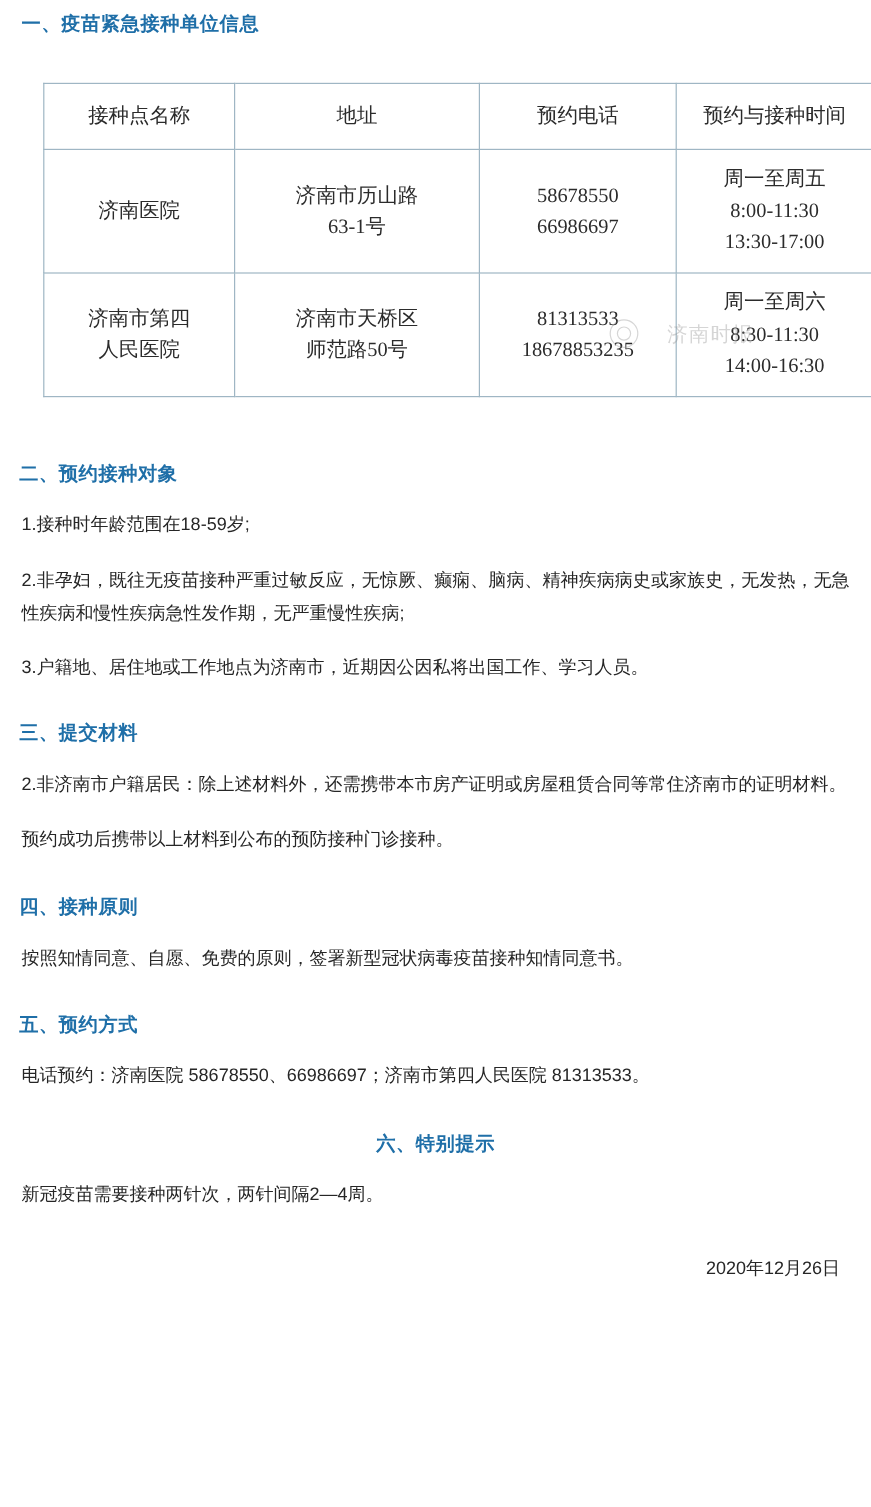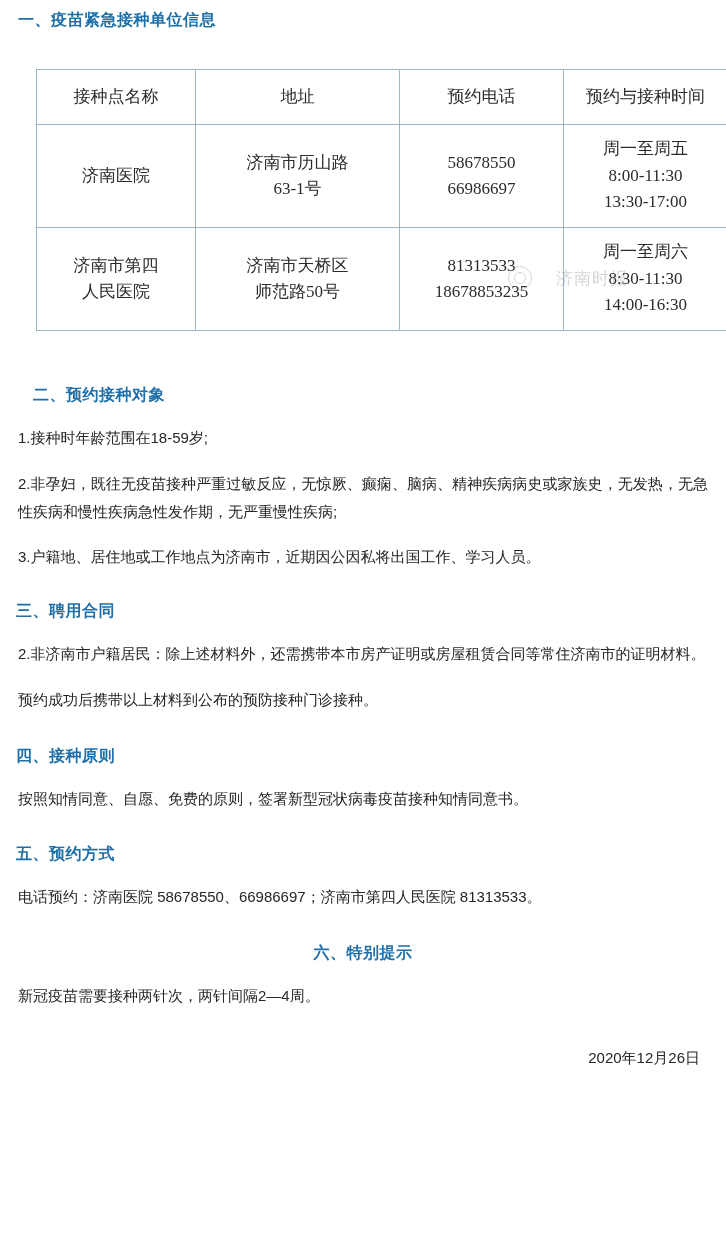--- a/index.html
+++ b/index.html
@@ -172,26 +172,26 @@
     </table>
   </div>
 
   <div class="watermark">
     <span class="wm-logo"></span>
     <span class="wm-text">济南时报</span>
   </div>
 
   <div class="spacer-lg"></div>
 
-  <h2 class="section-heading" style="margin-top:40px;margin-left:17px;">二、预约接种对象</h2>
+  <h2 class="section-heading" style="margin-top:40px;">二、预约接种对象</h2>
   <p class="para">1.接种时年龄范围在18-59岁;</p>
   <p class="para">2.非孕妇，既往无疫苗接种严重过敏反应，无惊厥、癫痫、脑病、精神疾病病史或家族史，无发热，无急性疾病和慢性疾病急性发作期，无严重慢性疾病;</p>
   <p class="para">3.户籍地、居住地或工作地点为济南市，近期因公因私将出国工作、学习人员。</p>
 
-  <h2 class="section-heading" style="margin-top:30px;">三、聘用合同</h2>
+  <h2 class="section-heading" style="margin-top:30px;">三、提交材料</h2>
   <p class="para">2.非济南市户籍居民：除上述材料外，还需携带本市房产证明或房屋租赁合同等常住济南市的证明材料。</p>
   <p class="para">预约成功后携带以上材料到公布的预防接种门诊接种。</p>
 
   <h2 class="section-heading" style="margin-top:32px;">四、接种原则</h2>
   <p class="para">按照知情同意、自愿、免费的原则，签署新型冠状病毒疫苗接种知情同意书。</p>
 
   <h2 class="section-heading" style="margin-top:32px;">五、预约方式</h2>
   <p class="para">电话预约：济南医院 58678550、66986697；济南市第四人民医院 81313533。</p>
 
   <h2 class="section-heading" style="margin-top:32px;text-align:center;">六、特别提示</h2>

